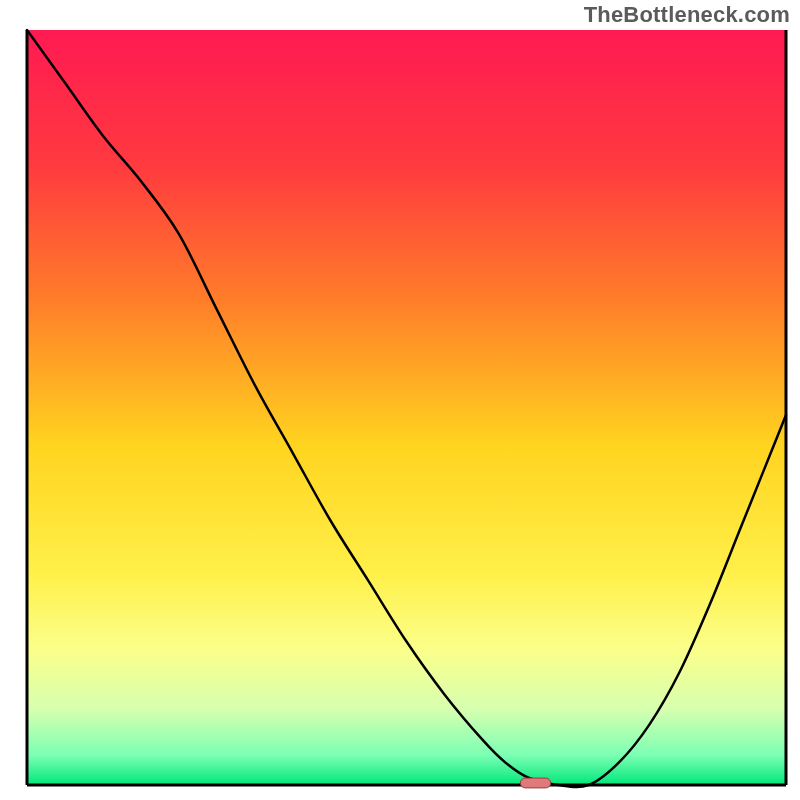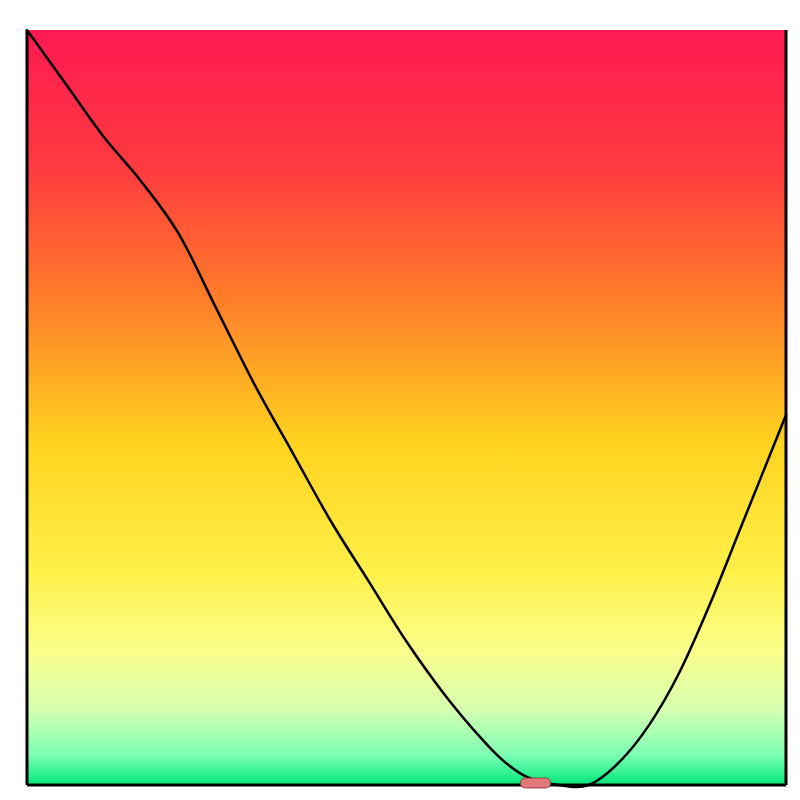--- a/index.html
+++ b/index.html
@@ -27,20 +27,21 @@
   svg {
     position: absolute;
     top: 0;
     left: 0;
   }
 </style>
 </head>
 <body>
 
 <div class="container">
+  <div class="watermark">TheBottleneck.com</div>
   <svg id="chart-svg" width="800" height="800" viewBox="0 0 800 800">
       <defs>
         <linearGradient id="bg-grad" x1="0" y1="0" x2="0" y2="1">
           <stop offset="0%" stop-color="#ff1a52"></stop>
           <stop offset="18%" stop-color="#ff3a3f"></stop>
           <stop offset="35%" stop-color="#ff7a2a"></stop>
           <stop offset="55.00000000000001%" stop-color="#ffd41f"></stop>
           <stop offset="72%" stop-color="#fff04a"></stop>
           <stop offset="82%" stop-color="#fbff8a"></stop>
           <stop offset="90%" stop-color="#d6ffb0"></stop>

